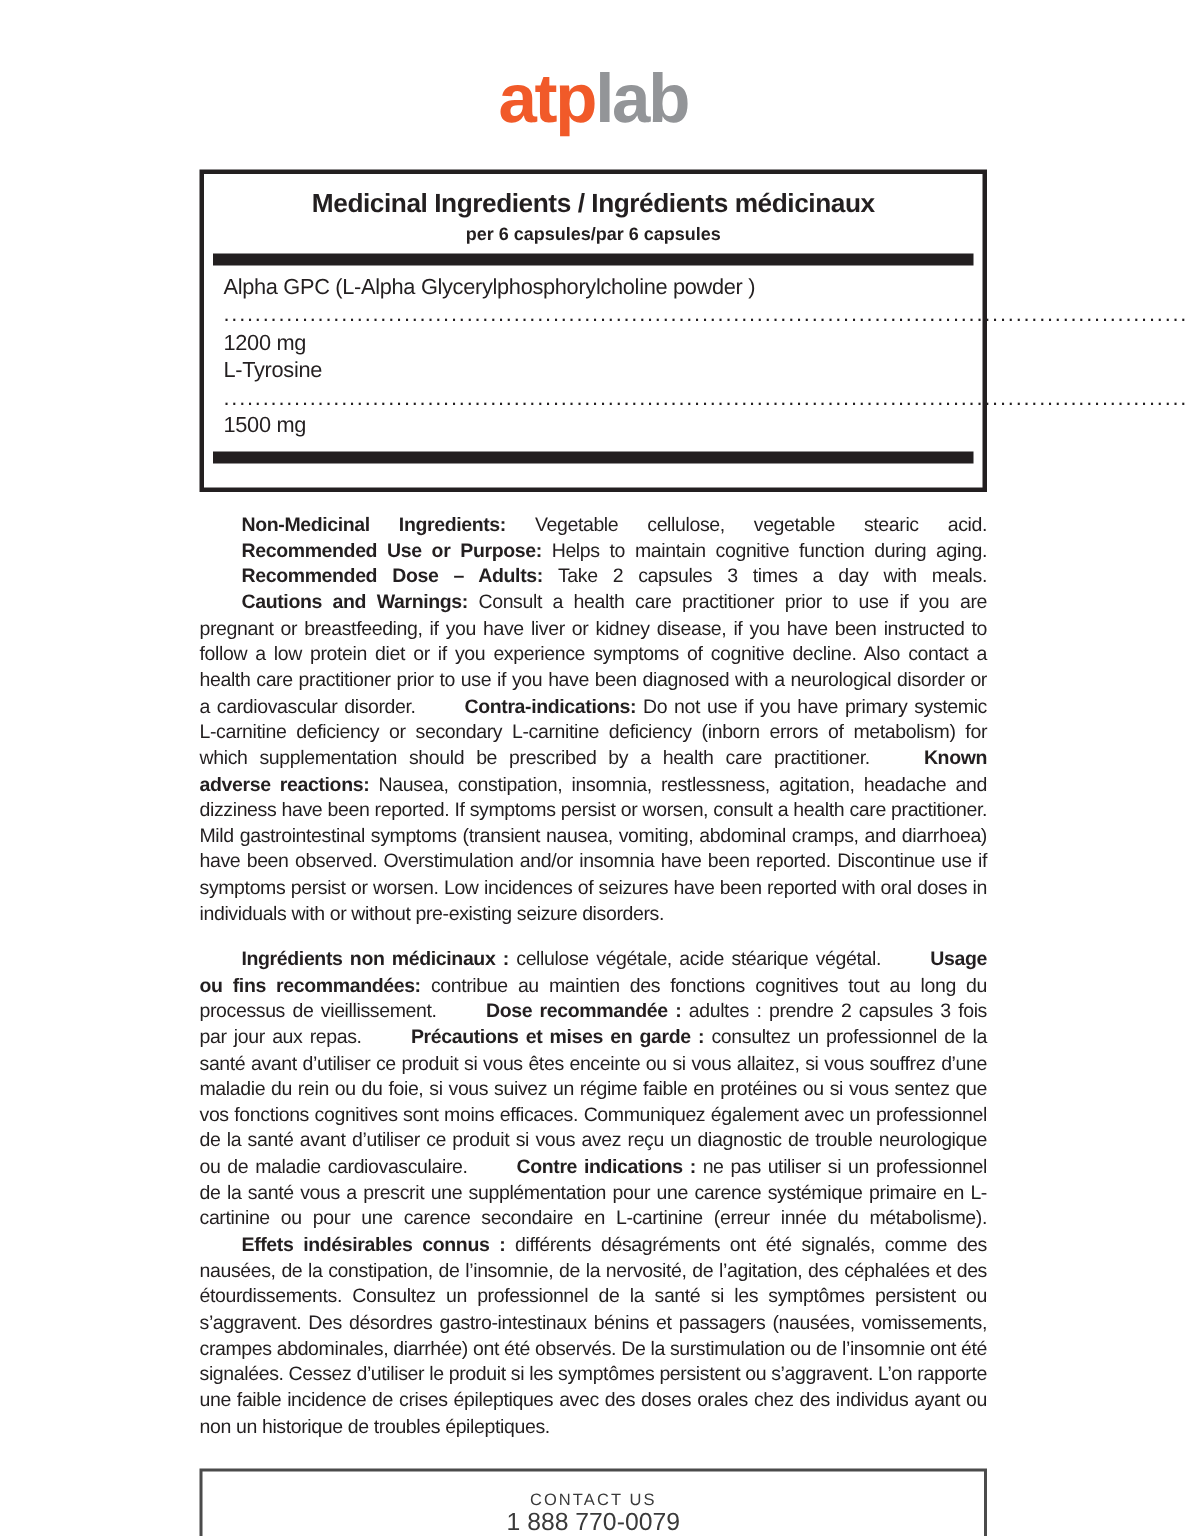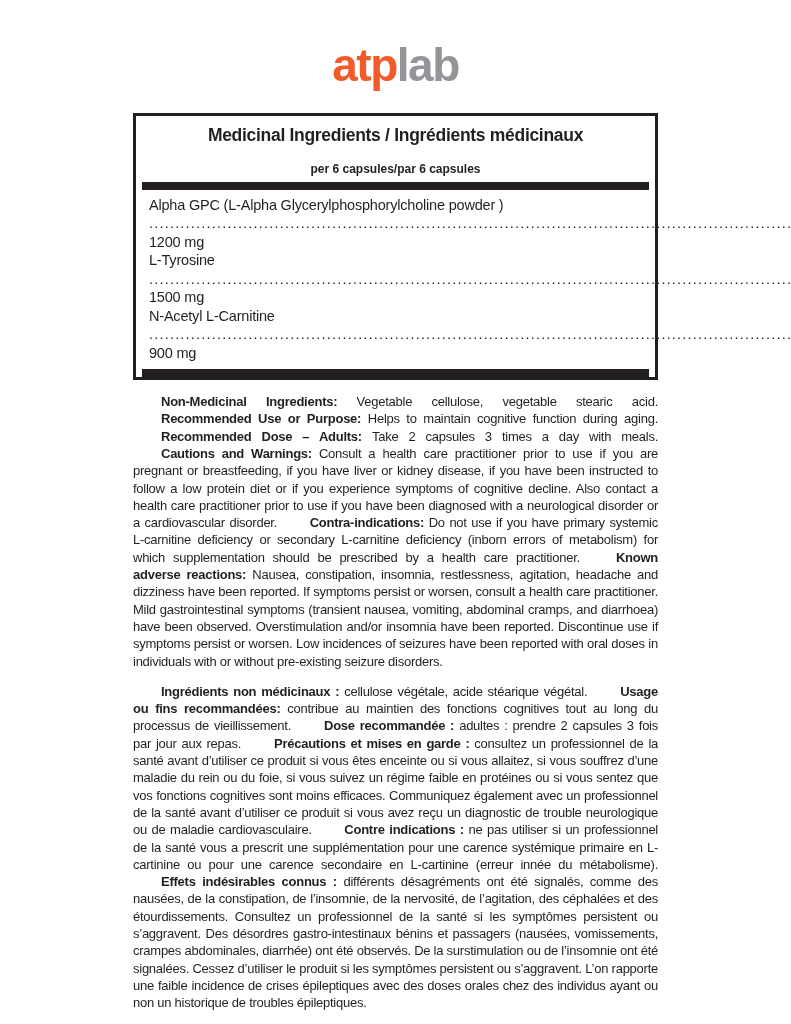--- a/index.html
+++ b/index.html
@@ -14,26 +14,26 @@
   }
   .col{width:525px;margin:0 auto;}
   
   .logo{
     text-align:center;padding-top:40px;font-size:46px;font-weight:bold;
     letter-spacing:-1.5px;line-height:1.1;
   }
   .logo .atp{color:var(--brand-orange);}
   .logo .lab{color:var(--brand-gray);}
   
-  .panel{margin-top:22px;border:3px solid var(--ink);padding:5px 6px 0;}
+  .panel{margin-top:22px;border:3px solid var(--ink);padding:5px 6px 16px;}
   .panel-title{
     text-align:center;font-weight:bold;font-size:17.5px;
     letter-spacing:-0.3px;margin-top:4px;
   }
-  .panel-subtitle{text-align:center;font-size:12px;font-weight:bold;margin-top:16px;}
+  .panel-subtitle{text-align:center;font-size:12px;font-weight:bold;margin-top:3px;}
   .bar{height:8px;background:var(--ink);margin-top:6px;}
   .bar.bottom{margin-top:4px;}
   .rows{padding:6px 4px 3px;font-size:14.5px;letter-spacing:-0.2px;}
   .row{display:flex;align-items:baseline;line-height:18.5px;flex-direction:column;}
   .row .name{white-space:nowrap;}
   .row .dots{flex:1 1 auto;overflow:hidden;margin:0 3px;white-space:nowrap;}
   .row .dots::after{
     content:"............................................................................................................................................";
     letter-spacing:1.2px;
   }
@@ -68,25 +68,20 @@
         <div class="row">
         <span class="name">Alpha GPC  (L-Alpha Glycerylphosphorylcholine powder )</span>
         <span class="dots"></span>
         <span class="amount">1200 mg</span>
       </div>
         <div class="row">
         <span class="name">L-Tyrosine</span>
         <span class="dots"></span>
         <span class="amount">1500 mg</span>
       </div>
-        <div class="row">
-        <span class="name">N-Acetyl L-Carnitine</span>
-        <span class="dots"></span>
-        <span class="amount">900 mg</span>
-      </div>
       </div>
     <div class="bar bottom"></div>
   </div>
 
   <p class="para"><span class="bold">Non-Medicinal Ingredients: </span><span>Vegetable cellulose, vegetable stearic acid. </span><span class="bold">Recommended Use or Purpose: </span><span>Helps to maintain cognitive function during aging. </span><span class="bold">Recommended Dose – Adults: </span><span>Take 2 capsules 3 times a day with meals. </span><span class="bold">Cautions and Warnings: </span><span>Consult a health care practitioner prior to use if you are pregnant or breastfeeding, if you have liver or kidney disease, if you have been instructed to follow a low protein diet or if you experience symptoms of cognitive decline. Also contact a health care practitioner prior to use if you have been diagnosed with a neurological disorder or a cardiovascular disorder. </span><span class="bold">Contra-indications: </span><span>Do not use if you have primary systemic L-carnitine deficiency or secondary L-carnitine deficiency (inborn errors of metabolism) for which supplementation should be prescribed by a health care practitioner. </span><span class="bold">Known adverse reactions: </span><span>Nausea, constipation, insomnia, restlessness, agitation, headache and dizziness have been reported. If symptoms persist or worsen, consult a health care practitioner. Mild gastrointestinal symptoms (transient nausea, vomiting, abdominal cramps, and diarrhoea) have been observed. Overstimulation and/or insomnia have been reported. Discontinue use if symptoms persist or worsen. Low incidences of seizures have been reported with oral doses in individuals with or without pre-existing seizure disorders.</span></p>
 
   <p class="para"><span class="bold">Ingrédients non médicinaux : </span><span>cellulose végétale, acide stéarique végétal. </span><span class="bold">Usage ou fins recommandées: </span><span>contribue au maintien des fonctions cognitives tout au long du processus de vieillissement. </span><span class="bold">Dose recommandée : </span><span>adultes : prendre 2 capsules 3 fois par jour aux repas. </span><span class="bold">Précautions et mises en garde : </span><span>consultez un professionnel de la santé avant d’utiliser ce produit si vous êtes enceinte ou si vous allaitez, si vous souffrez d’une maladie du rein ou du foie, si vous suivez un régime faible en protéines ou si vous sentez que vos fonctions cognitives sont moins efficaces. Communiquez également avec un professionnel de la santé avant d’utiliser ce produit si vous avez reçu un diagnostic de trouble neurologique ou de maladie cardiovasculaire. </span><span class="bold">Contre indications : </span><span>ne pas utiliser si un professionnel de la santé vous a prescrit une supplémentation pour une carence systémique primaire en L-cartinine ou pour une carence secondaire en L-cartinine (erreur innée du métabolisme). </span><span class="bold">Effets indésirables connus : </span><span>différents désagréments ont été signalés, comme des nausées, de la constipation, de l’insomnie, de la nervosité, de l’agitation, des céphalées et des étourdissements. Consultez un professionnel de la santé si les symptômes persistent ou s’aggravent. Des désordres gastro-intestinaux bénins et passagers (nausées, vomissements, crampes abdominales, diarrhée) ont été observés. De la surstimulation ou de l’insomnie ont été signalées. Cessez d’utiliser le produit si les symptômes persistent ou s’aggravent. L’on rapporte une faible incidence de crises épileptiques avec des doses orales chez des individus ayant ou non un historique de troubles épileptiques.</span></p>
 
   <div class="contact">
     <div class="contact-heading">CONTACT US</div>

